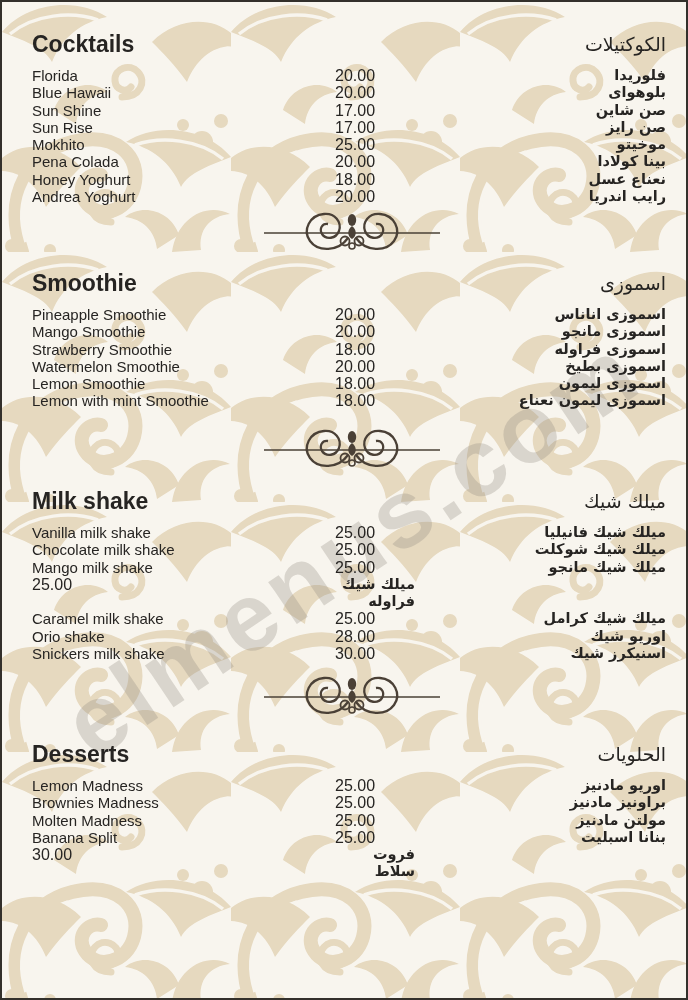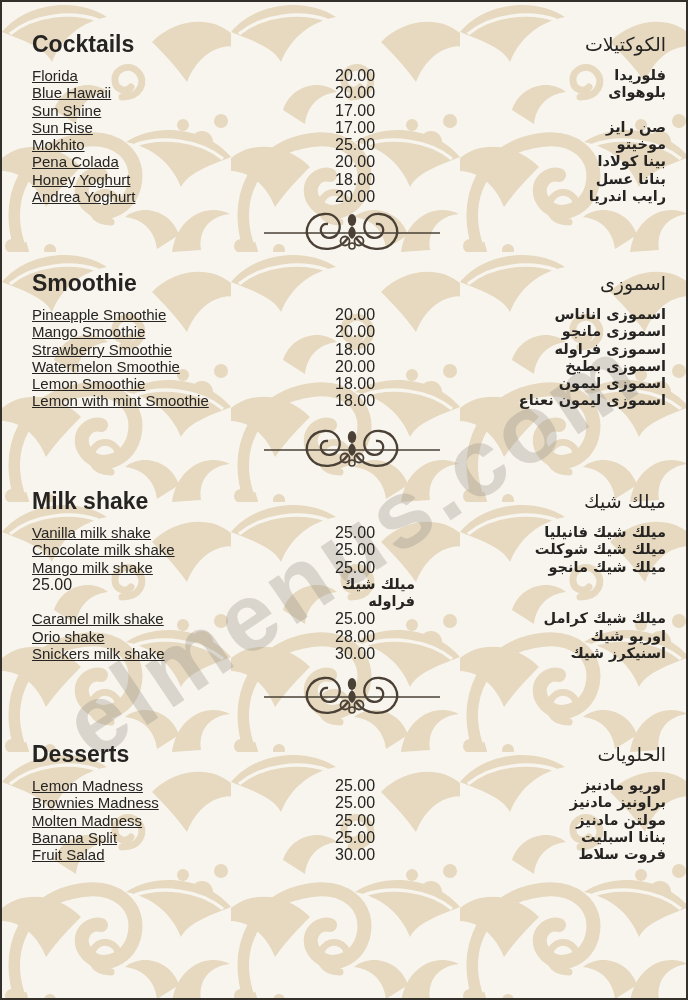--- a/index.html
+++ b/index.html
@@ -39,21 +39,21 @@
     line-height:23px;
   }
   .sec-head .en{font-size:23px;font-weight:bold;}
   .sec-head .ar{font-size:19px;font-weight:normal;font-family:"DejaVu Sans",sans-serif;}
   .rows{margin-top:11px;}
   .row{
     display:grid;
     grid-template-columns:303px 80px 1fr;
     line-height:17.3px;
   }
-  .row .en{font-size:15px;text-decoration:underline;}
+  .row .en{font-size:15px;}
   .row .price{font-size:16px;}
   .row .ar{
     font-size:14.5px;font-weight:bold;text-align:right;
     font-family:"DejaVu Sans",sans-serif;
     direction:rtl;
   }
   .divider{
     position:absolute;left:232px;width:176px;height:46px;
   }
   .s0 .divider{top:177px;}
@@ -105,40 +105,41 @@
           <span class="ar">فلوريدا</span>
         </div>
         <div class="row">
           <span class="en">Blue Hawaii</span>
           <span class="price">20.00</span>
           <span class="ar">بلوهواى</span>
         </div>
         <div class="row">
           <span class="en">Sun Shine</span>
           <span class="price">17.00</span>
+          <span class="ar">صن شاين</span>
         </div>
         <div class="row">
           <span class="en">Sun Rise</span>
           <span class="price">17.00</span>
           <span class="ar">صن رايز</span>
         </div>
         <div class="row">
           <span class="en">Mokhito</span>
           <span class="price">25.00</span>
           <span class="ar">موخيتو</span>
         </div>
         <div class="row">
           <span class="en">Pena Colada</span>
           <span class="price">20.00</span>
           <span class="ar">بينا كولادا</span>
         </div>
         <div class="row">
           <span class="en">Honey Yoghurt</span>
           <span class="price">18.00</span>
-          <span class="ar">بنانا عسل</span>
+          <span class="ar">نعناع عسل</span>
         </div>
         <div class="row">
           <span class="en">Andrea Yoghurt</span>
           <span class="price">20.00</span>
           <span class="ar">رايب اندريا</span>
         </div>
       </div>
       <svg class="divider" viewBox="0 0 176 46" aria-hidden="true">
         <line x1="0" y1="23" x2="176" y2="23" stroke="#4a4036" stroke-width="1.5"></line>
         <path id="dsc0" d="M84 28 C74 42 54 42 46 31 C38 20 46 5 60 4 C71 3 78 12 75 21 C72 29 62 30 58 24 C55 19 58 13 64 14" fill="none" stroke="#4a4036" stroke-width="2.3"></path>
@@ -273,21 +274,20 @@
           <span class="en">Molten Madness</span>
           <span class="price">25.00</span>
           <span class="ar">مولتن مادنيز</span>
         </div>
         <div class="row">
           <span class="en">Banana Split</span>
           <span class="price">25.00</span>
           <span class="ar">بنانا اسبليت</span>
         </div>
         <div class="row">
-          <span class="en">Fruit Salad</span>
           <span class="price">30.00</span>
           <span class="ar">فروت سلاط</span>
         </div>
       </div>
     </div>
 
   </div>
 </div>
 
 </body></html>

